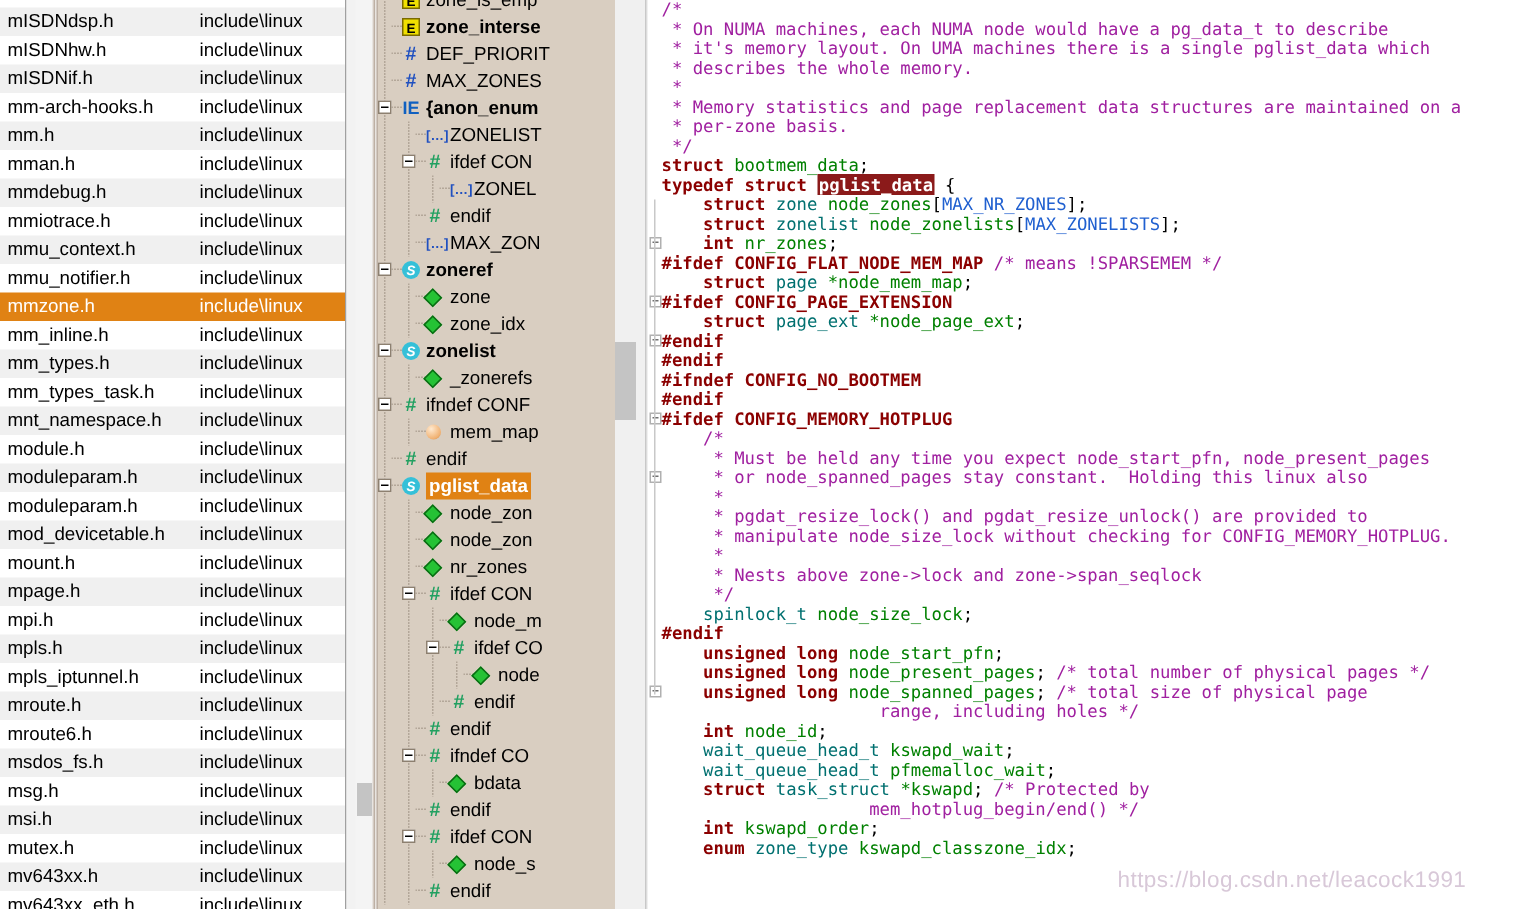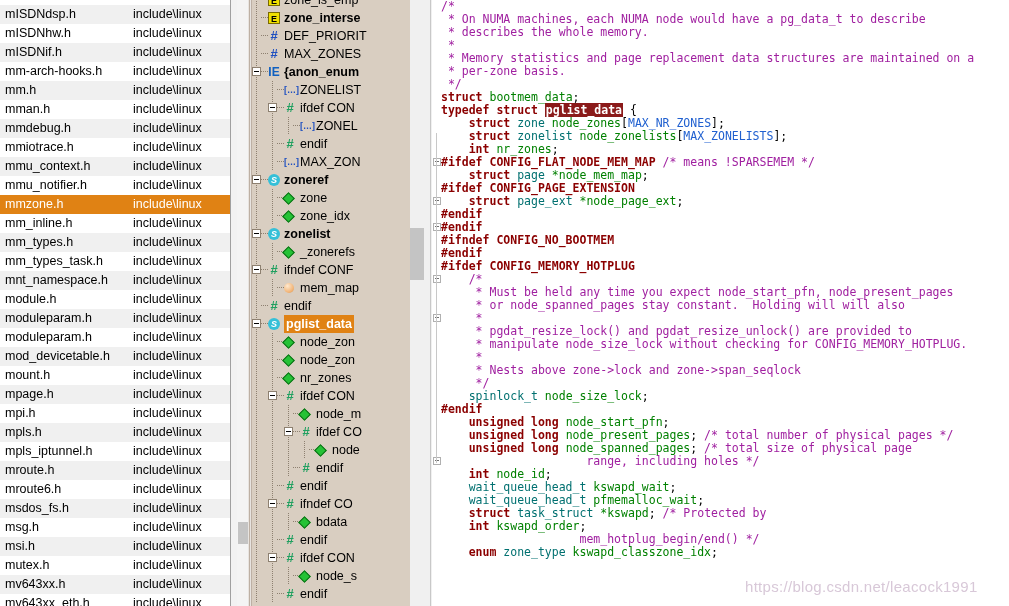--- a/index.html
+++ b/index.html
@@ -673,20 +673,21 @@
         <span class="fold" style="top: 197px;"></span>
         <span class="fold" style="top: 223px;"></span>
         <span class="fold" style="top: 275px;"></span>
         <span class="fold" style="top: 314px;"></span>
         <span class="fold" style="top: 457px;"></span>
         <span class="foldline" style="top: 133px; height: 330px;"></span>
       </div>
     <div class="code-lines" id="code-lines">
         <div class="cl"><span class="cmt">/*</span></div>
         <div class="cl"><span class="cmt"> * On NUMA machines, each NUMA node would have a pg_data_t to describe</span></div>
+        <div class="cl"><span class="cmt"> * it's memory layout. On UMA machines there is a single pglist_data which</span></div>
         <div class="cl"><span class="cmt"> * describes the whole memory.</span></div>
         <div class="cl"><span class="cmt"> *</span></div>
         <div class="cl"><span class="cmt"> * Memory statistics and page replacement data structures are maintained on a</span></div>
         <div class="cl"><span class="cmt"> * per-zone basis.</span></div>
         <div class="cl"><span class="cmt"> */</span></div>
         <div class="cl"><span class="kw">struct </span><span class="grn">bootmem_data</span><span class="blk">;</span></div>
         <div class="cl"><span class="kw">typedef struct </span><span class="hl">pglist_data</span><span class="blk"> {</span></div>
         <div class="cl"><span class="kw">    struct </span><span class="typ">zone </span><span class="grn">node_zones</span><span class="blk">[</span><span class="blu">MAX_NR_ZONES</span><span class="blk">];</span></div>
         <div class="cl"><span class="kw">    struct </span><span class="typ">zonelist </span><span class="grn">node_zonelists</span><span class="blk">[</span><span class="blu">MAX_ZONELISTS</span><span class="blk">];</span></div>
         <div class="cl"><span class="kw">    int </span><span class="grn">nr_zones</span><span class="blk">;</span></div>
@@ -694,38 +695,38 @@
         <div class="cl"><span class="kw">    struct </span><span class="typ">page </span><span class="grn">*node_mem_map</span><span class="blk">;</span></div>
         <div class="cl"><span class="pp">#ifdef CONFIG_PAGE_EXTENSION</span></div>
         <div class="cl"><span class="kw">    struct </span><span class="typ">page_ext </span><span class="grn">*node_page_ext</span><span class="blk">;</span></div>
         <div class="cl"><span class="pp">#endif</span></div>
         <div class="cl"><span class="pp">#endif</span></div>
         <div class="cl"><span class="pp">#ifndef CONFIG_NO_BOOTMEM</span></div>
         <div class="cl"><span class="pp">#endif</span></div>
         <div class="cl"><span class="pp">#ifdef CONFIG_MEMORY_HOTPLUG</span></div>
         <div class="cl"><span class="cmt">    /*</span></div>
         <div class="cl"><span class="cmt">     * Must be held any time you expect node_start_pfn, node_present_pages</span></div>
-        <div class="cl"><span class="cmt">     * or node_spanned_pages stay constant.  Holding will will also</span></div>
+        <div class="cl"><span class="cmt">     * or node_spanned_pages stay constant.  Holding this linux also</span></div>
         <div class="cl"><span class="cmt">     *</span></div>
         <div class="cl"><span class="cmt">     * pgdat_resize_lock() and pgdat_resize_unlock() are provided to</span></div>
         <div class="cl"><span class="cmt">     * manipulate node_size_lock without checking for CONFIG_MEMORY_HOTPLUG.</span></div>
         <div class="cl"><span class="cmt">     *</span></div>
         <div class="cl"><span class="cmt">     * Nests above zone-&gt;lock and zone-&gt;span_seqlock</span></div>
         <div class="cl"><span class="cmt">     */</span></div>
         <div class="cl"><span class="typ">    spinlock_t </span><span class="grn">node_size_lock</span><span class="blk">;</span></div>
         <div class="cl"><span class="pp">#endif</span></div>
         <div class="cl"><span class="kw">    unsigned long </span><span class="grn">node_start_pfn</span><span class="blk">;</span></div>
         <div class="cl"><span class="kw">    unsigned long </span><span class="grn">node_present_pages</span><span class="blk">; </span><span class="cmt">/* total number of physical pages */</span></div>
         <div class="cl"><span class="kw">    unsigned long </span><span class="grn">node_spanned_pages</span><span class="blk">; </span><span class="cmt">/* total size of physical page</span></div>
         <div class="cl"><span class="cmt">                     range, including holes */</span></div>
         <div class="cl"><span class="kw">    int </span><span class="grn">node_id</span><span class="blk">;</span></div>
         <div class="cl"><span class="typ">    wait_queue_head_t </span><span class="grn">kswapd_wait</span><span class="blk">;</span></div>
         <div class="cl"><span class="typ">    wait_queue_head_t </span><span class="grn">pfmemalloc_wait</span><span class="blk">;</span></div>
         <div class="cl"><span class="kw">    struct </span><span class="typ">task_struct </span><span class="grn">*kswapd</span><span class="blk">; </span><span class="cmt">/* Protected by</span></div>
+        <div class="cl"><span class="cmt">                    mem_hotplug_begin/end() */</span></div>
         <div class="cl"><span class="kw">    int </span><span class="grn">kswapd_order</span><span class="blk">;</span></div>
-        <div class="cl"><span class="cmt">                    mem_hotplug_begin/end() */</span></div>
         <div class="cl"><span class="kw">    enum </span><span class="typ">zone_type </span><span class="grn">kswapd_classzone_idx</span><span class="blk">;</span></div>
       </div>
   </div>
 
   <div id="watermark">https://blog.csdn.net/leacock1991</div>
 
 </div>
 
 </body></html>

